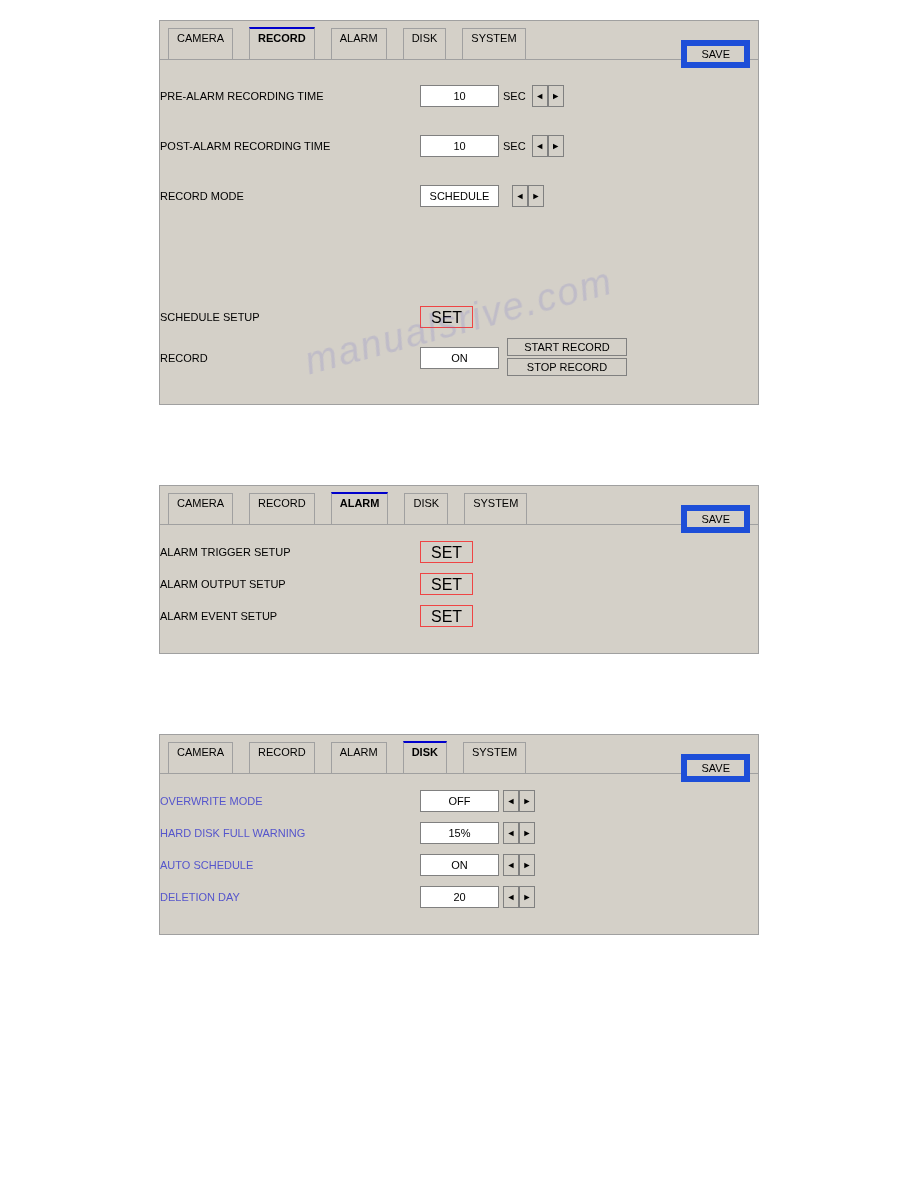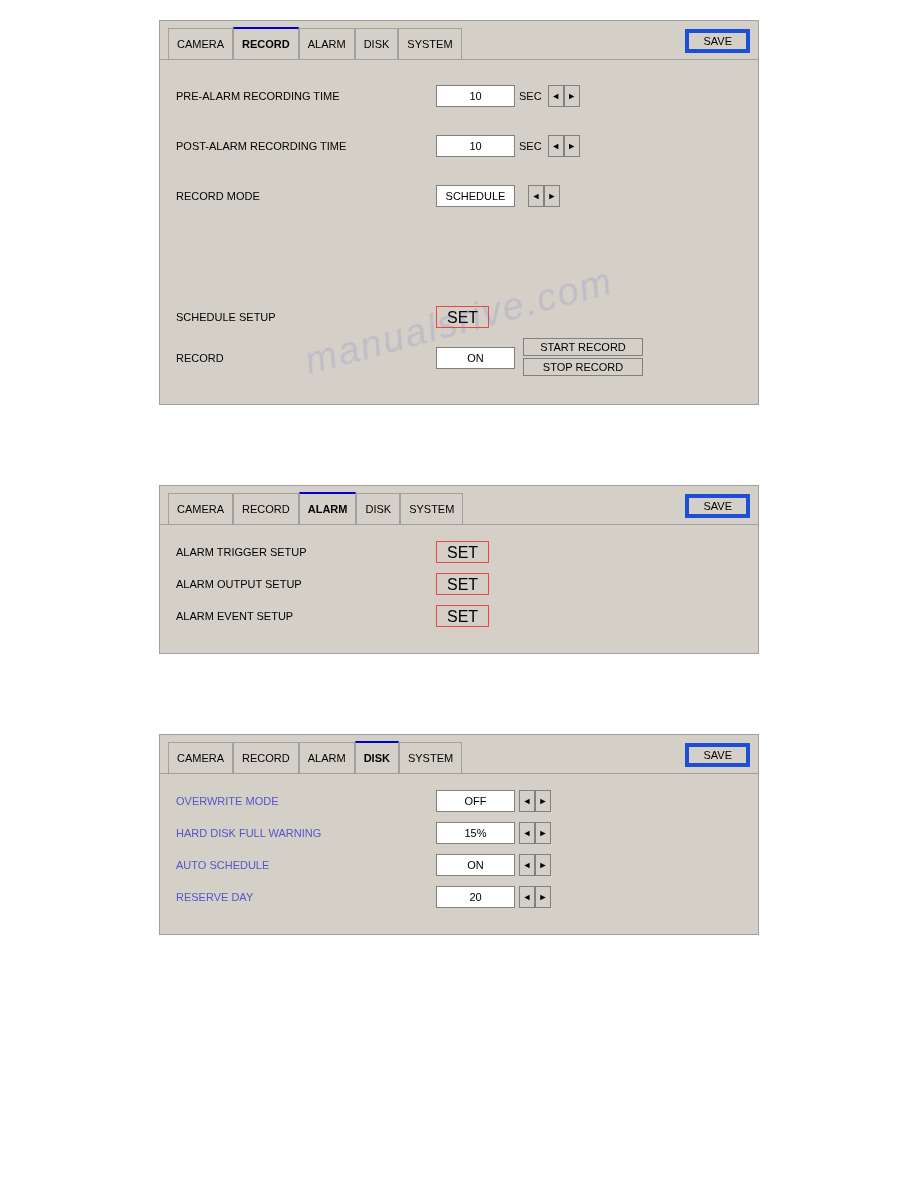--- a/index.html
+++ b/index.html
@@ -32,47 +32,47 @@
     }
 
     .tab {
       padding: 15px 8px;
       font-size: 11px;
       cursor: pointer;
       color: #000;
       border: 1px solid #a0a0a0;
       border-bottom: none;
       background: #d4d0c8;
-      margin-right: 0px;
+      margin-right: 16px;
       height: 22px;
       display: flex;
-      align-items: center;
+      align-items: flex-end;
     }
 
     .tab.active {
       font-weight: bold;
       background: #d4d0c8;
       border-top: 2px solid #0000cc;
       z-index: 1;
     }
 
     .save-btn {
       position: absolute;
-      top: 8px;
+      top: 19px;
       right: 8px;
       padding: 2px 14px;
       font-size: 11px;
       background: #d4d0c8;
-      border: 4px solid #1d4ed8;
+      border: 6px solid #1d4ed8;
       cursor: pointer;
       font-family: Arial, sans-serif;
     }
 
     .panel-content {
-      padding: 16px 16px;
+      padding: 16px 0;
     }
 
     .form-row {
       display: flex;
       align-items: center;
       margin-bottom: 10px;
     }
 
     .form-label {
       font-size: 11px;
@@ -326,21 +326,21 @@
       <div class="form-row">
         <span class="form-label blue">AUTO SCHEDULE</span>
         <div class="value-box">ON</div>
         <div class="arrow-group" style="margin-left:4px;">
           <button class="arrow-btn">◄</button>
           <button class="arrow-btn">►</button>
         </div>
       </div>
 
       <div class="form-row">
-        <span class="form-label blue">RESERVE DAY</span>
+        <span class="form-label blue">DELETION DAY</span>
         <div class="value-box">20</div>
         <div class="arrow-group" style="margin-left:4px;">
           <button class="arrow-btn">◄</button>
           <button class="arrow-btn">►</button>
         </div>
       </div>
     </div>
   </div>
 </div>
 

